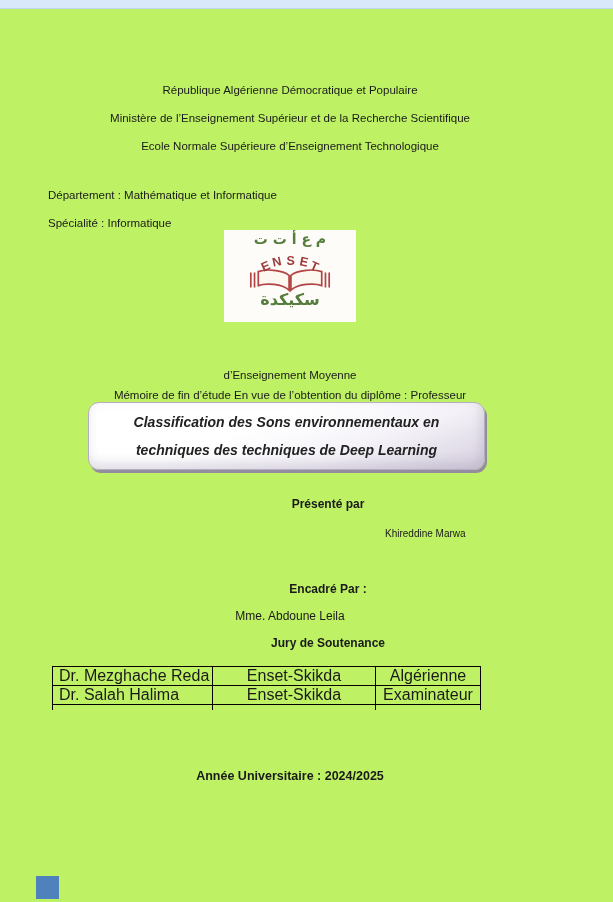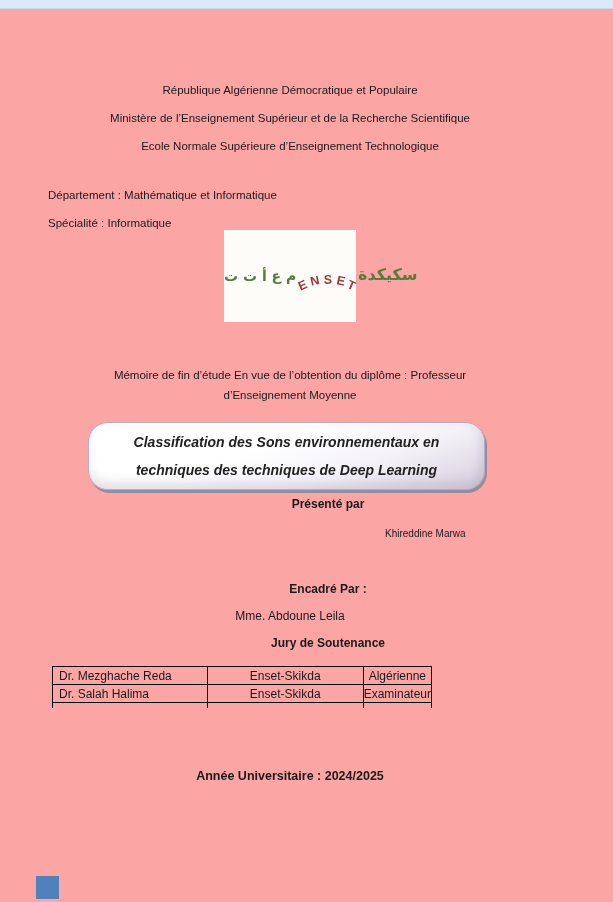--- a/index.html
+++ b/index.html
@@ -1,62 +1,62 @@
 <!DOCTYPE html>
 <html><head>
 <meta charset="utf-8">
 <style>
   html,body{margin:0;padding:0;background:#ffffff;}
   .page{
-    position:relative; width:613px; height:902px; background:#fca5a5;
+    position:relative; width:613px; height:902px; background:#bef264;
     font-family:"Liberation Sans", sans-serif; color:#1a1a1a; overflow:hidden;
   }
   .topbar{
     position:absolute; left:0; top:0; width:613px; height:8px;
     background:#d9e9fb; border-bottom:1px solid #c2d8f0;
   }
   .center-col{position:absolute; left:0; width:580px; text-align:center;}
   .header-block{top:76px; font-size:11.5px; line-height:28px;}
   .meta-line{position:absolute; left:48px; font-size:11.5px;}
   .dept{top:189px;} .spec{top:217px;}
 
   
   .logo{position:absolute; left:224px; top:230px; width:132px; height:92px;
-        display:flex; flex-direction:row; align-items:center; background:#fdfcf9;}
+        display:flex; flex-direction:column; align-items:center; background:#fdfcf9;}
   .logo-arabic-top{font-family:"DejaVu Sans", sans-serif; color:#567d3e; font-size:14px;
         font-weight:bold; letter-spacing:7px; line-height:18px; white-space:nowrap;}
   .logo-enset{display:flex; align-items:flex-end; gap:5px; height:18px; margin-top:1px;
         color:#9c3a3c; font-size:12.5px; font-weight:bold;}
   .logo-enset span{display:inline-block; line-height:12px;}
   .logo-book{margin-top:-1px;}
   .logo-arabic-bottom{font-family:"DejaVu Sans", sans-serif; color:#567d3e; font-size:16px;
         font-weight:bold; line-height:18px; margin-top:-3px;}
 
   .degree-block{top:366px; font-size:11.5px; line-height:19.5px;}
 
   .title-box{
-    position:absolute; left:88px; top:422px; width:395px; height:66px;
-    border-radius:20px; border:1px solid #b5aec1;
+    position:absolute; left:88px; top:402px; width:395px; height:66px;
+    border-radius:11px; border:1px solid #b5aec1;
     background:linear-gradient(160deg,#ffffff 40%,#f4f2f8 68%,#d5cede 100%);
     box-shadow:2px 3px 0 #948da0, inset 0 -8px 10px rgba(155,145,175,.22), inset -6px 0 8px rgba(155,145,175,.12);
     display:flex; flex-direction:column; justify-content:center; align-items:center;
   }
   .title-box .tline{font-size:14px; font-weight:bold; font-style:italic; line-height:28px; color:#222;}
 
   .bold-center{font-weight:bold; font-size:12px;margin-left:38px;}
   .presented{top:497px;}
   .author-left{position:absolute; left:65px; top:528px; font-size:12px;}
   .author-right{position:absolute; left:385px; top:528px; font-size:10px;}
   .encadre{top:582px;}
   .supervisor{top:609px; font-size:12px;}
   .jurylabel{top:636px;}
 
   table.jury{
-    position:absolute; left:52px; top:666px; width:380px;
-    border-collapse:collapse; font-size:12px;
+    position:absolute; left:52px; top:666px; width:429px;
+    border-collapse:collapse; font-size:16px;
   }
   table.jury td{border:1px solid #000; height:17px; padding:0 0 0 6px; text-align:left;}
   table.jury td.c{text-align:center; padding:0;}
   table.jury tr.stub td{border-top:none; border-bottom:none; height:5px;}
 
   .year{top:769px; font-weight:bold; font-size:12.5px;}
 
   .blue-square{position:absolute; left:36px; top:876px; width:23px; height:23px; background:#4f81bd;}
 </style>
 </head>
@@ -90,22 +90,22 @@
         <path d="M83,7 V23 M87,7 V23"></path>
         <path d="M44,26 C37,19 19,18 11,21 L11,6 C19,3 37,4 44,10 Z" fill="#fcf7ef"></path>
         <path d="M46,26 C53,19 71,18 79,21 L79,6 C71,3 53,4 46,10 Z" fill="#fcf7ef"></path>
         <path d="M45,10 V26"></path>
       </g>
     </svg>
     <div class="logo-arabic-bottom">سكيكدة</div>
   </div>
 
   <div class="center-col degree-block">
+    <div>d’Enseignement Moyenne</div>
     <div>Mémoire de fin d’étude En vue de l’obtention du diplôme : Professeur</div>
-    <div>d’Enseignement Moyenne</div>
   </div>
 
   <div class="title-box">
     <div class="tline">Classification des Sons environnementaux en</div>
     <div class="tline">techniques des techniques de Deep Learning</div>
   </div>
 
   <div class="center-col bold-center presented">Présenté par</div>
   <div class="author-right">Khireddine Marwa</div>
 

